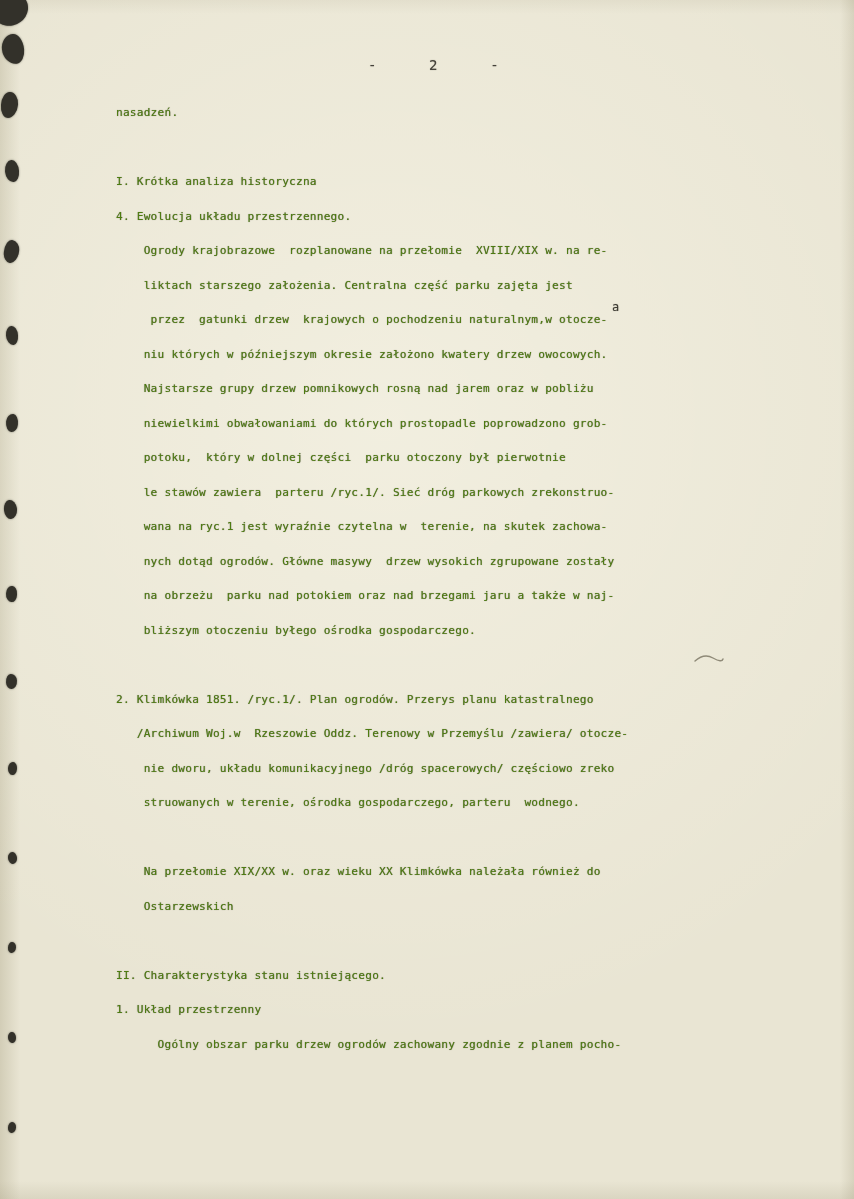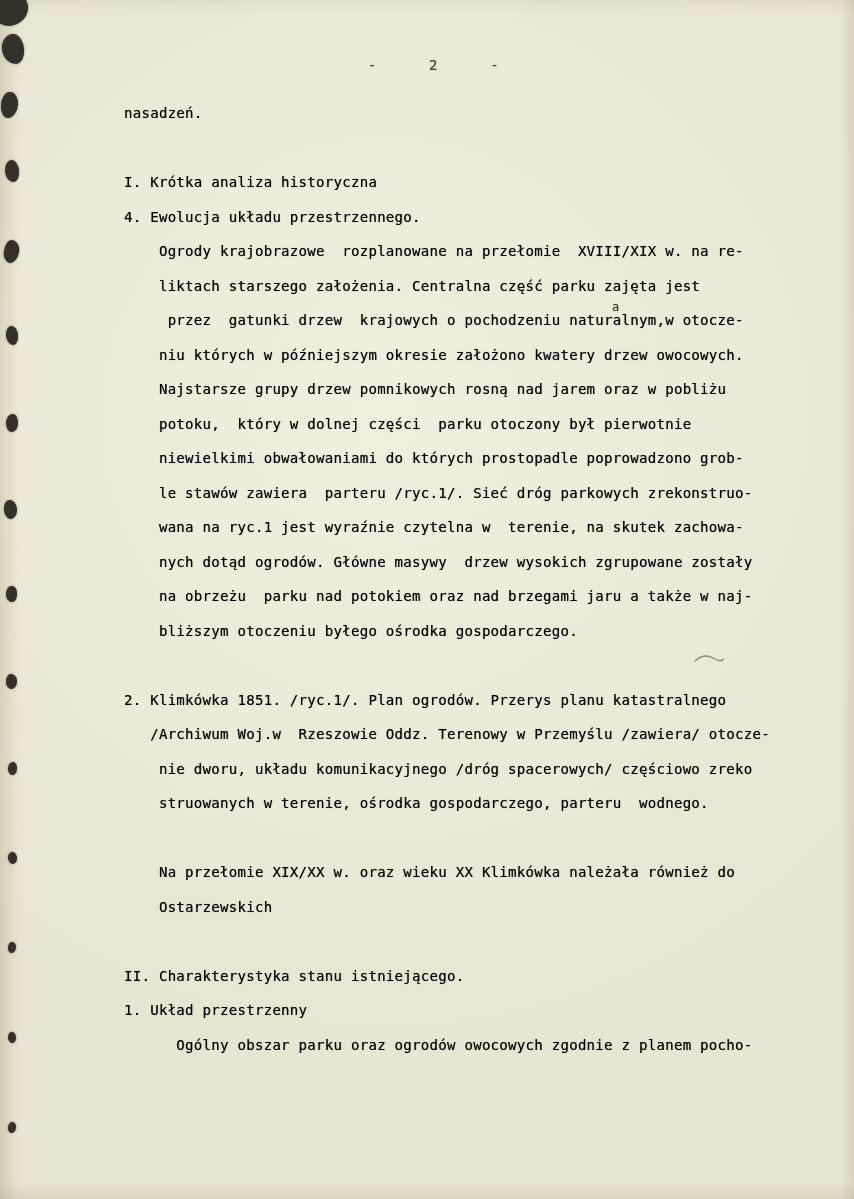--- a/index.html
+++ b/index.html
@@ -17,22 +17,22 @@
       linear-gradient(0deg, rgba(150,142,112,0.18) 0px, rgba(150,142,112,0) 18px),
       linear-gradient(180deg, rgba(150,142,112,0.12) 0px, rgba(150,142,112,0) 14px),
       #e9e5d3;
   }
   .page-number{
     position:absolute;left:368px;top:54px;height:22px;line-height:22px;
     color:#45423a;font-size:14px;letter-spacing:.3px;white-space:pre;
     text-shadow:0 0 1px rgba(69,66,58,.55);
   }
   .doc{
-    position:absolute;left:124px;top:96px;width:660px;
-    color:#000000;font-size:14px;letter-spacing:.3px;
+    position:absolute;left:116px;top:96px;width:660px;
+    color:#4d7c0f;font-size:11px;letter-spacing:.3px;
   }
   .line{
     height:34.5px;line-height:34.5px;white-space:pre;
     text-shadow:0 0 1px rgba(69,66,58,.55), .4px .4px .6px rgba(69,66,58,.30);
   }
   .blot{
     position:absolute;display:block;background:#33312a;
     box-shadow:0 0 2px rgba(51,49,42,.65);
   }
   .superscript-a{
@@ -70,39 +70,39 @@
 <div class="doc">
   <div class="line">nasadzeń.</div>
   <div class="line"></div>
   <div class="line">I. Krótka analiza historyczna</div>
   <div class="line">4. Ewolucja układu przestrzennego.</div>
   <div class="line">    Ogrody krajobrazowe  rozplanowane na przełomie  XVIII/XIX w. na re-</div>
   <div class="line">    liktach starszego założenia. Centralna część parku zajęta jest</div>
   <div class="line">     przez  gatunki drzew  krajowych o pochodzeniu naturalnym,w otocze-</div>
   <div class="line">    niu których w późniejszym okresie założono kwatery drzew owocowych.</div>
   <div class="line">    Najstarsze grupy drzew pomnikowych rosną nad jarem oraz w pobliżu</div>
+  <div class="line">    niewielkimi obwałowaniami do których prostopadle poprowadzono grob-</div>
   <div class="line">    potoku,  który w dolnej części  parku otoczony był pierwotnie</div>
-  <div class="line">    niewielkimi obwałowaniami do których prostopadle poprowadzono grob-</div>
   <div class="line">    le stawów zawiera  parteru /ryc.1/. Sieć dróg parkowych zrekonstruo-</div>
   <div class="line">    wana na ryc.1 jest wyraźnie czytelna w  terenie, na skutek zachowa-</div>
   <div class="line">    nych dotąd ogrodów. Główne masywy  drzew wysokich zgrupowane zostały</div>
   <div class="line">    na obrzeżu  parku nad potokiem oraz nad brzegami jaru a także w naj-</div>
   <div class="line">    bliższym otoczeniu byłego ośrodka gospodarczego.</div>
   <div class="line"></div>
   <div class="line">2. Klimkówka 1851. /ryc.1/. Plan ogrodów. Przerys planu katastralnego</div>
   <div class="line">   /Archiwum Woj.w  Rzeszowie Oddz. Terenowy w Przemyślu /zawiera/ otocze-</div>
   <div class="line">    nie dworu, układu komunikacyjnego /dróg spacerowych/ częściowo zreko</div>
   <div class="line">    struowanych w terenie, ośrodka gospodarczego, parteru  wodnego.</div>
   <div class="line"></div>
   <div class="line">    Na przełomie XIX/XX w. oraz wieku XX Klimkówka należała również do</div>
   <div class="line">    Ostarzewskich</div>
   <div class="line"></div>
   <div class="line">II. Charakterystyka stanu istniejącego.</div>
   <div class="line">1. Układ przestrzenny</div>
-  <div class="line">      Ogólny obszar parku oraz ogrodów owocowych zgodnie z planem pocho-</div>
+  <div class="line">      Ogólny obszar parku drzew ogrodów zachowany zgodnie z planem pocho-</div>
 </div>
 
 <span class="superscript-a">a</span>
 
 <span class="pencil-mark">
   <svg width="32" height="14" viewBox="0 0 32 14">
     <path d="M2 10 Q 11 2, 20 7 T 30 8" stroke="#8f8a78" fill="none" stroke-width="1.4" stroke-linecap="round"></path>
   </svg>
 </span>
 

